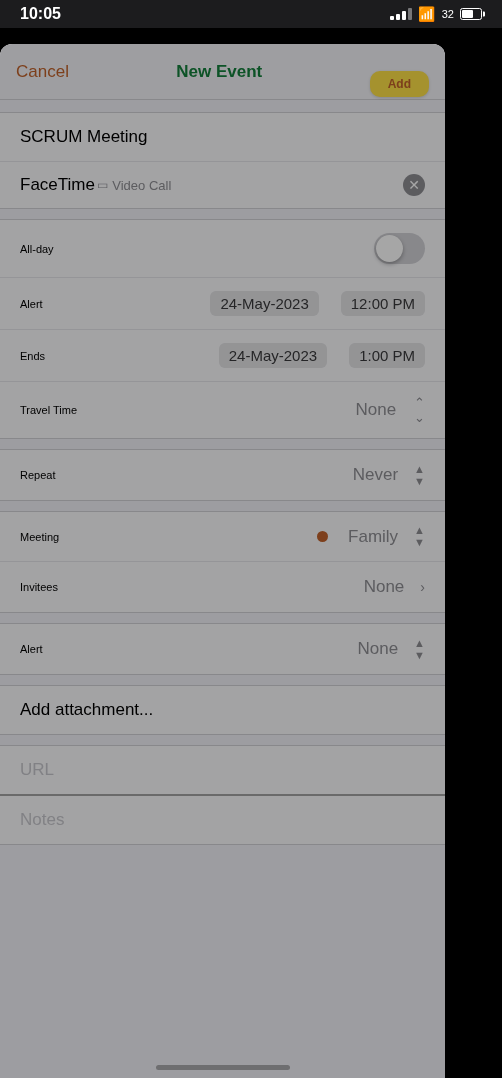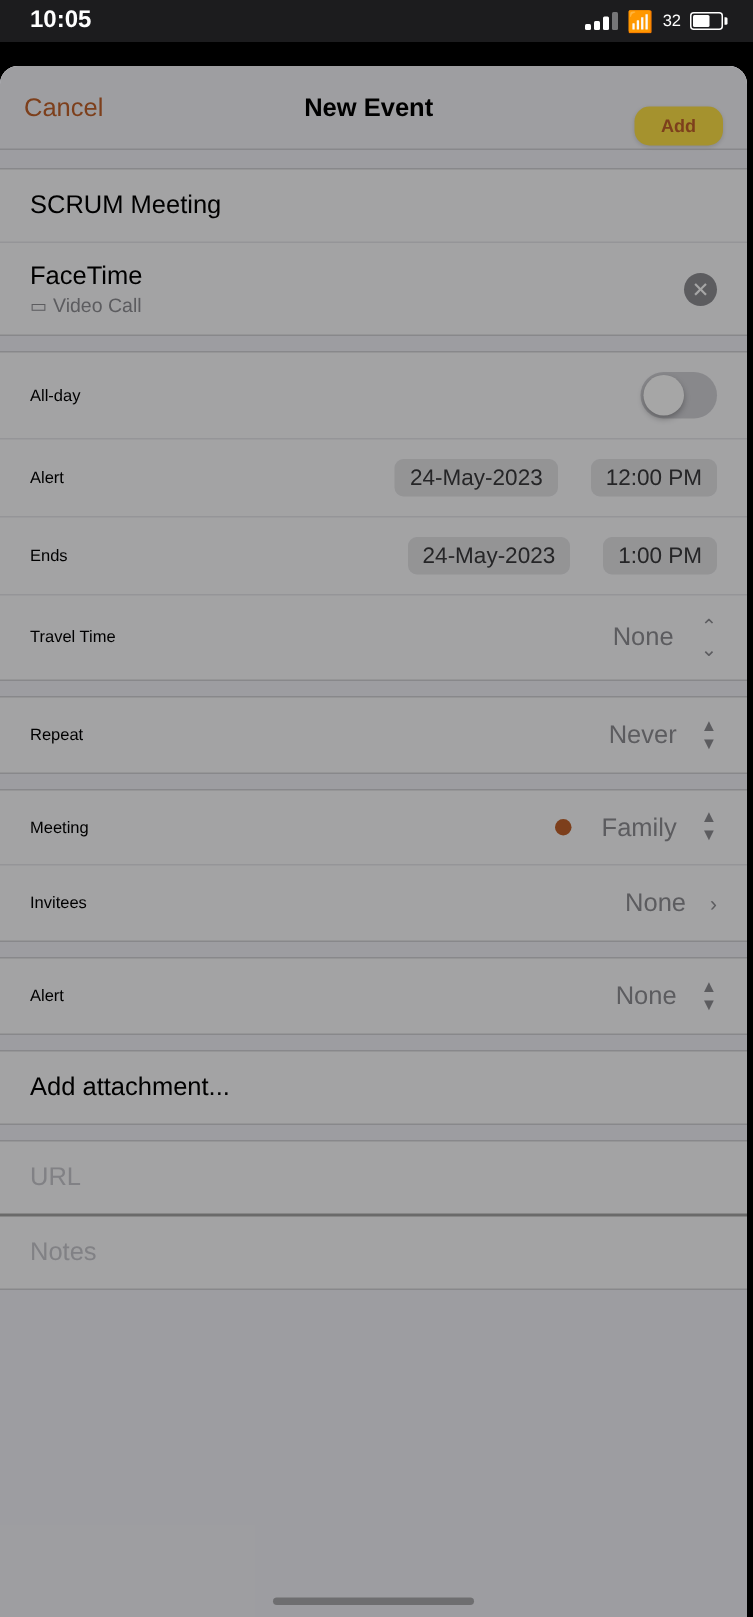--- a/index.html
+++ b/index.html
@@ -89,21 +89,21 @@
       width: 4px;
       background: #fff;
       border-radius: 1px;
     }
 
     
     .modal-card {
       position: absolute;
       top: 44px;
       left: 0;
-      width: 498px;
+      width: 445px;
       height: calc(1078px - 44px);
       background: #f2f2f7;
       border-radius: 12px 12px 0 0;
       overflow: hidden;
     }
 
     
     .nav-bar {
       background: rgba(242,242,247,0.95);
       height: 56px;
@@ -114,21 +114,21 @@
       border-bottom: 1px solid #d1d1d6;
     }
 
     .nav-cancel {
       color: #c0622b;
       font-size: 17px;
       cursor: pointer;
     }
 
     .nav-title {
-      color: #000000;
+      color: #15803d;
       font-size: 17px;
       font-weight: 600;
     }
 
     .nav-add {
       background: #fde047;
       color: #c0622b;
       font-size: 12px;
       font-weight: 600;
       padding: 6px 18px;
@@ -218,21 +218,21 @@
 
     .facetime-row {
       padding: 12px 20px;
       display: flex;
       align-items: center;
       justify-content: space-between;
     }
 
     .facetime-left {
       display: flex;
-      flex-direction: column;
+      flex-direction: row;
       gap: 2px;
     }
 
     .facetime-label {
       color: #000;
       font-size: 17px;
     }
 
     .facetime-sub {
       color: #8e8e93;

